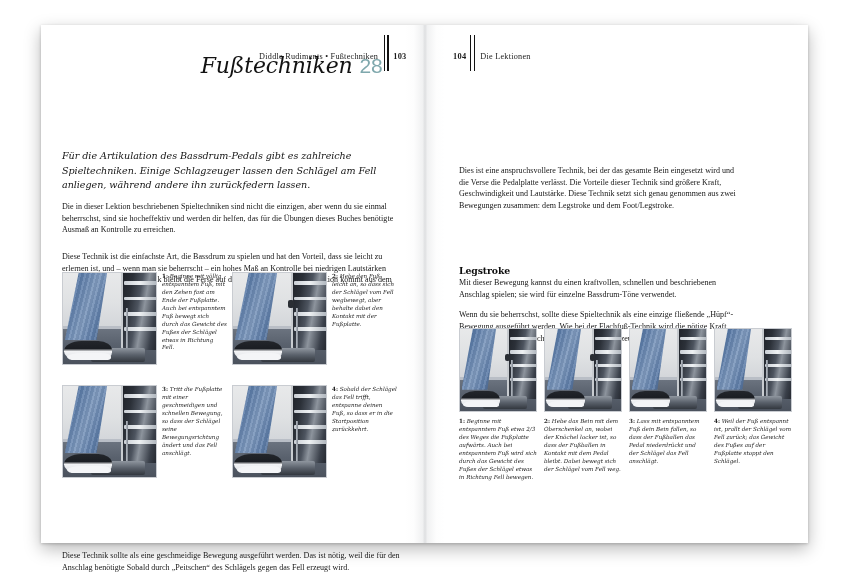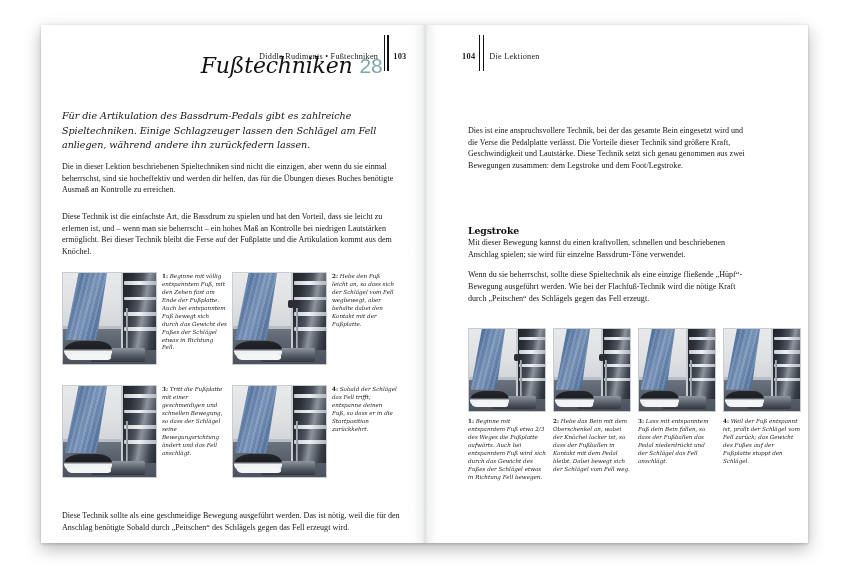--- a/index.html
+++ b/index.html
@@ -29,21 +29,21 @@
        rgba(110,116,124,0.10) 56%,
        rgba(120,125,132,0.015) 78%,
        rgba(255,255,255,0) 100%);
     pointer-events: none; z-index: 6;
   }
   .page {
     position: absolute; top: 0; height: 100%;
     background: #ffffff;
   }
   .page.left  { left: 0;     width: 383.5px; }
-  .page.right { left: 403px; width: 324px; }
+  .page.right { left: 394px; width: 324px; }
 
   .page-inner { position: absolute; inset: 0; }
 
   
   .runhead {
     position: absolute; top: 13px;
     font-family: "Liberation Serif", serif;
     font-size: 8.2px; letter-spacing: 0.25px; color: #1a1a1a;
     white-space: nowrap;
   }
@@ -71,21 +71,21 @@
     font-size: 22px; font-style: italic; color: #121212;
     white-space: nowrap; letter-spacing: -0.2px;
   }
   .chapter-num {
     font-family: "Liberation Sans", sans-serif;
     font-style: normal; font-weight: normal;
     font-size: 21px; margin-left: 7px;
   }
 
   
-  .col { position: absolute; left: 21px; right: 24px; }
+  .col { position: absolute; left: 21px; right: 24px; margin-top: 40px; }
   .lead {
     font-family: "DejaVu Serif", serif;
     font-style: italic; font-size: 9.6px; line-height: 1.52;
     color: #141414; letter-spacing: -0.05px;
   }
   p.body {
     font-family: "Liberation Serif", serif;
     font-size: 8.05px; line-height: 1.45; color: #161616;
     text-align: left; letter-spacing: 0.02px;
   }

